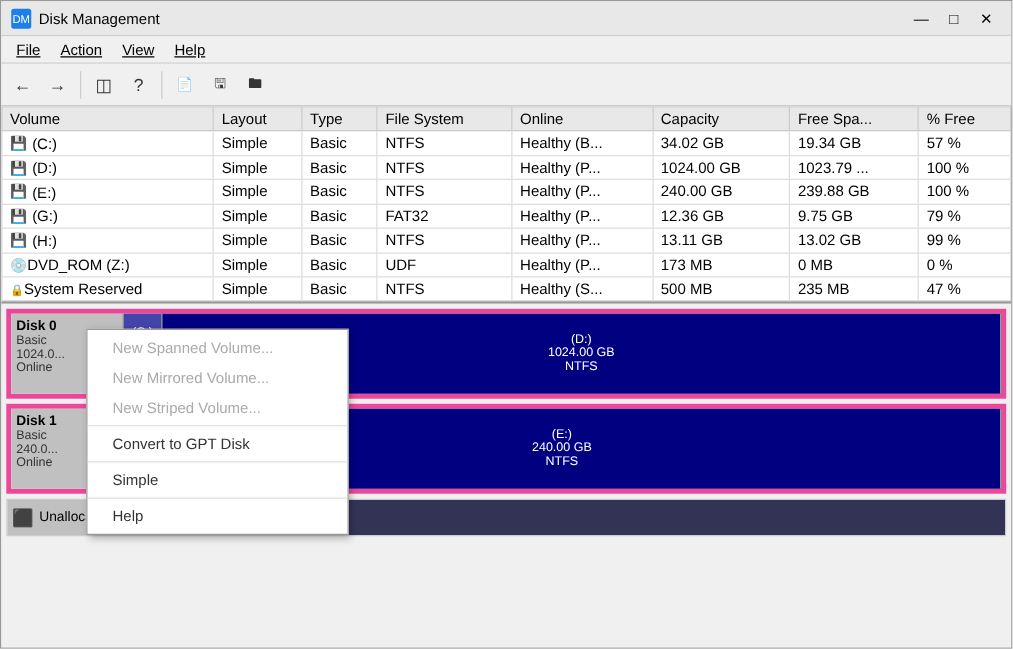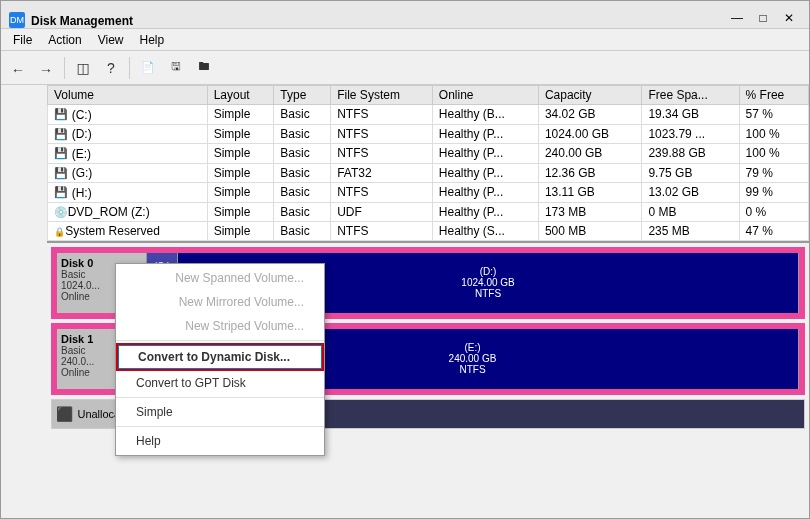--- a/index.html
+++ b/index.html
@@ -19,41 +19,40 @@
       background: #f0f0f0;
       border: 1px solid #999;
       display: flex;
       flex-direction: column;
     }
 
     .title-bar {
       background: #e8e8e8;
       height: 28px;
       display: flex;
-      align-items: flex-end;
+      align-items: center;
       padding: 0 8px;
       border-bottom: 1px solid #ccc;
       user-select: none;
     }
     .title-bar-icon {
       width: 16px;
       height: 16px;
       margin-right: 6px;
       background: #1e7fe8;
       border-radius: 2px;
       display: inline-flex;
       align-items: center;
       justify-content: center;
       color: white;
       font-size: 9px;
     }
     .title-bar-text {
       flex: 1;
       font-size: 12px;
-      font-weight: bold;
     }
     .title-bar-controls {
       display: flex;
       gap: 2px;
     }
     .title-bar-btn {
       width: 24px;
       height: 20px;
       border: none;
       background: transparent;
@@ -66,20 +65,21 @@
     }
 
     
     .menu-bar {
       height: 22px;
       display: flex;
       align-items: center;
       padding: 0 4px;
       border-bottom: 1px solid #ccc;
       background: #f0f0f0;
+      text-decoration: underline;
     }
     .menu-item {
       padding: 2px 8px;
       cursor: pointer;
       border-radius: 2px;
       font-size: 12px;
     }
 
     
     .toolbar {
@@ -110,21 +110,20 @@
       background: #ccc;
       margin: 0 3px;
     }
 
     
     .main-content {
       flex: 1;
       display: flex;
       flex-direction: column;
       overflow: hidden;
-      margin-left: 46px;
     }
 
     
     .table-area {
       flex: 0 0 auto;
       overflow: auto;
       border-bottom: 2px solid #999;
     }
 
     table {
@@ -174,21 +173,21 @@
       overflow-y: scroll;
       background: #f0f0f0;
       padding: 4px;
       position: relative;
     }
 
     .disk-row {
       display: flex;
       height: 72px;
       margin-bottom: 4px;
-      border: 6px solid #ec4899;
+      border: 4px solid #ec4899;
       background: white;
     }
 
     .disk-label {
       width: 90px;
       min-width: 90px;
       background: #c0c0c0;
       border-right: 1px solid #999;
       padding: 4px;
       display: flex;
@@ -253,21 +252,21 @@
       box-shadow: 2px 2px 6px rgba(0,0,0,0.3);
       z-index: 100;
       padding: 2px 0;
     }
     .ctx-item {
       padding: 5px 20px;
       cursor: pointer;
       font-size: 12px;
       color: #333;
     }
-    .ctx-item.disabled { color: #aaa; cursor: default; text-align: right; }
+    .ctx-item.disabled { color: #aaa; cursor: default; }
     .ctx-item.highlighted {
       background: white;
       color: #333;
       font-weight: normal;
       border: 1px solid #0078d7;
       box-shadow: 0 0 0 1px #0078d7 inset;
     }
     .ctx-separator {
       height: 1px;
       background: #e0e0e0;
@@ -444,21 +443,20 @@
           <span>Unallocated</span>
         </div>
         <div class="unallocated-area"></div>
       </div>
 
       <div class="context-menu">
         <div class="ctx-item disabled">New Spanned Volume...</div>
         <div class="ctx-item disabled">New Mirrored Volume...</div>
         <div class="ctx-item disabled">New Striped Volume...</div>
         <div class="ctx-separator"></div>
-        <div class="ctx-item highlighted" style="border: 2px solid #cc0000; font-weight: bold;">Convert to Dynamic Disk...</div>
         <div class="ctx-item">Convert to GPT Disk</div>
         <div class="ctx-separator"></div>
         <div class="ctx-item">Simple</div>
         <div class="ctx-separator"></div>
         <div class="ctx-item">Help</div>
       </div>
 
     </div>
   </div>
 </div>

